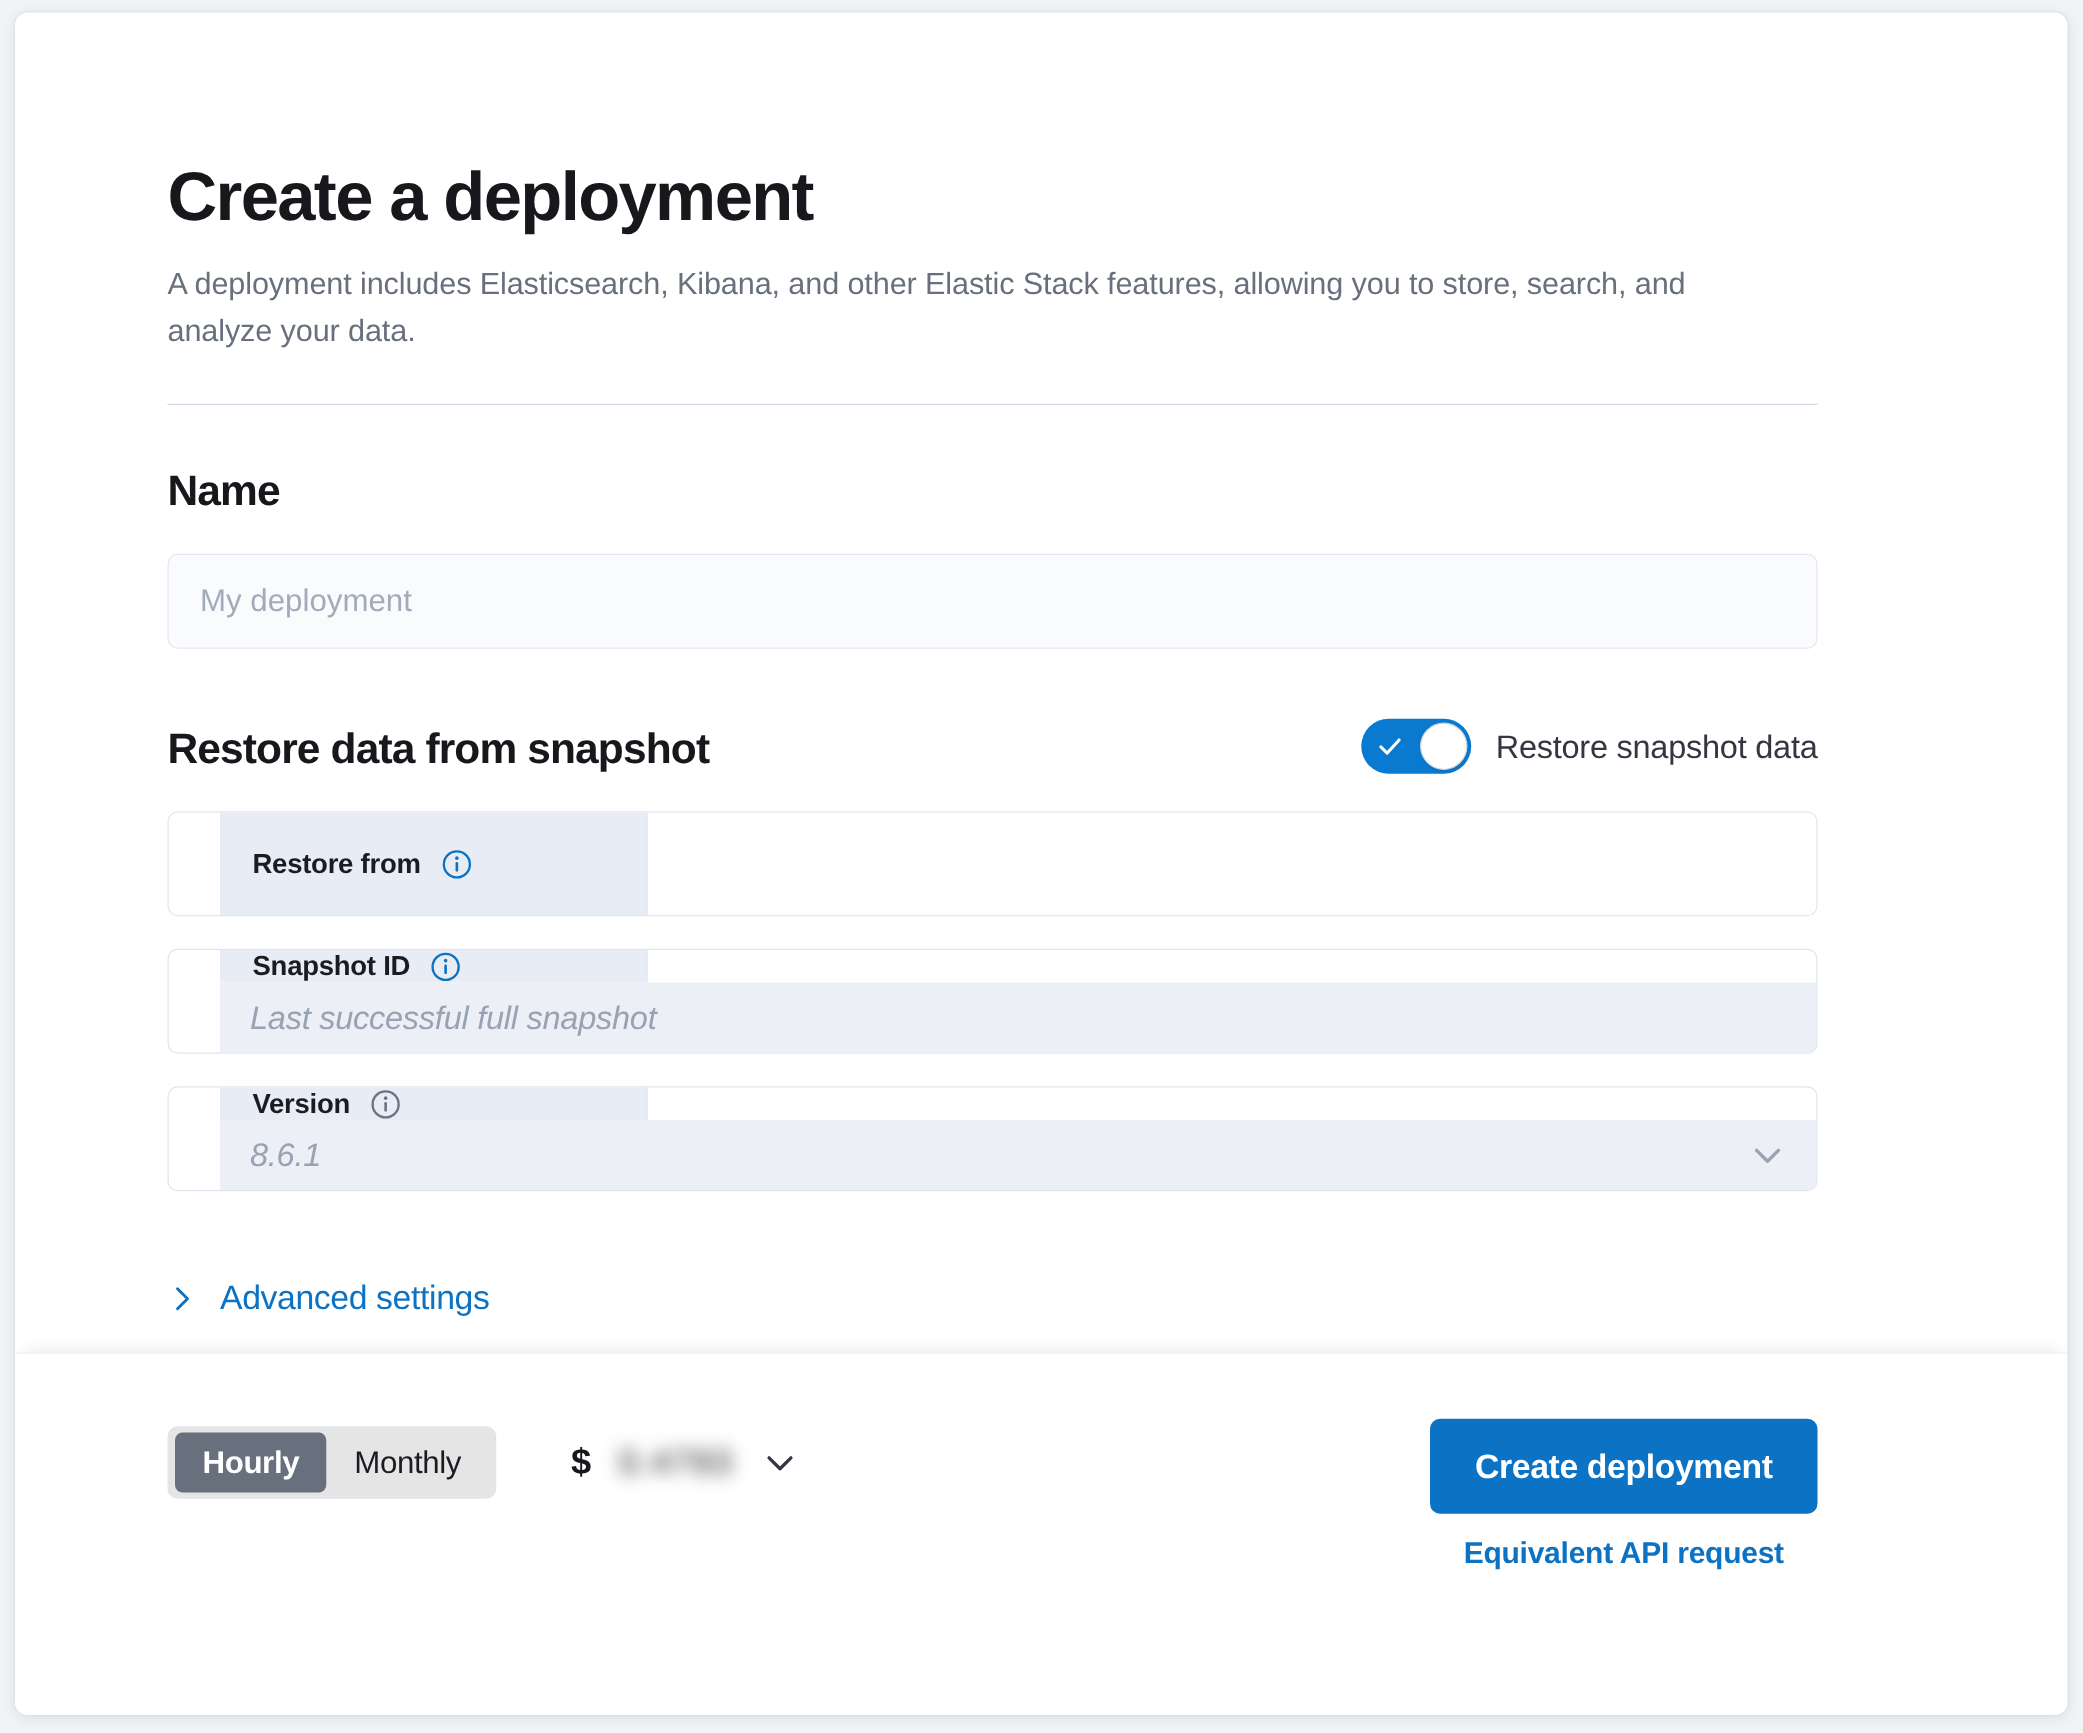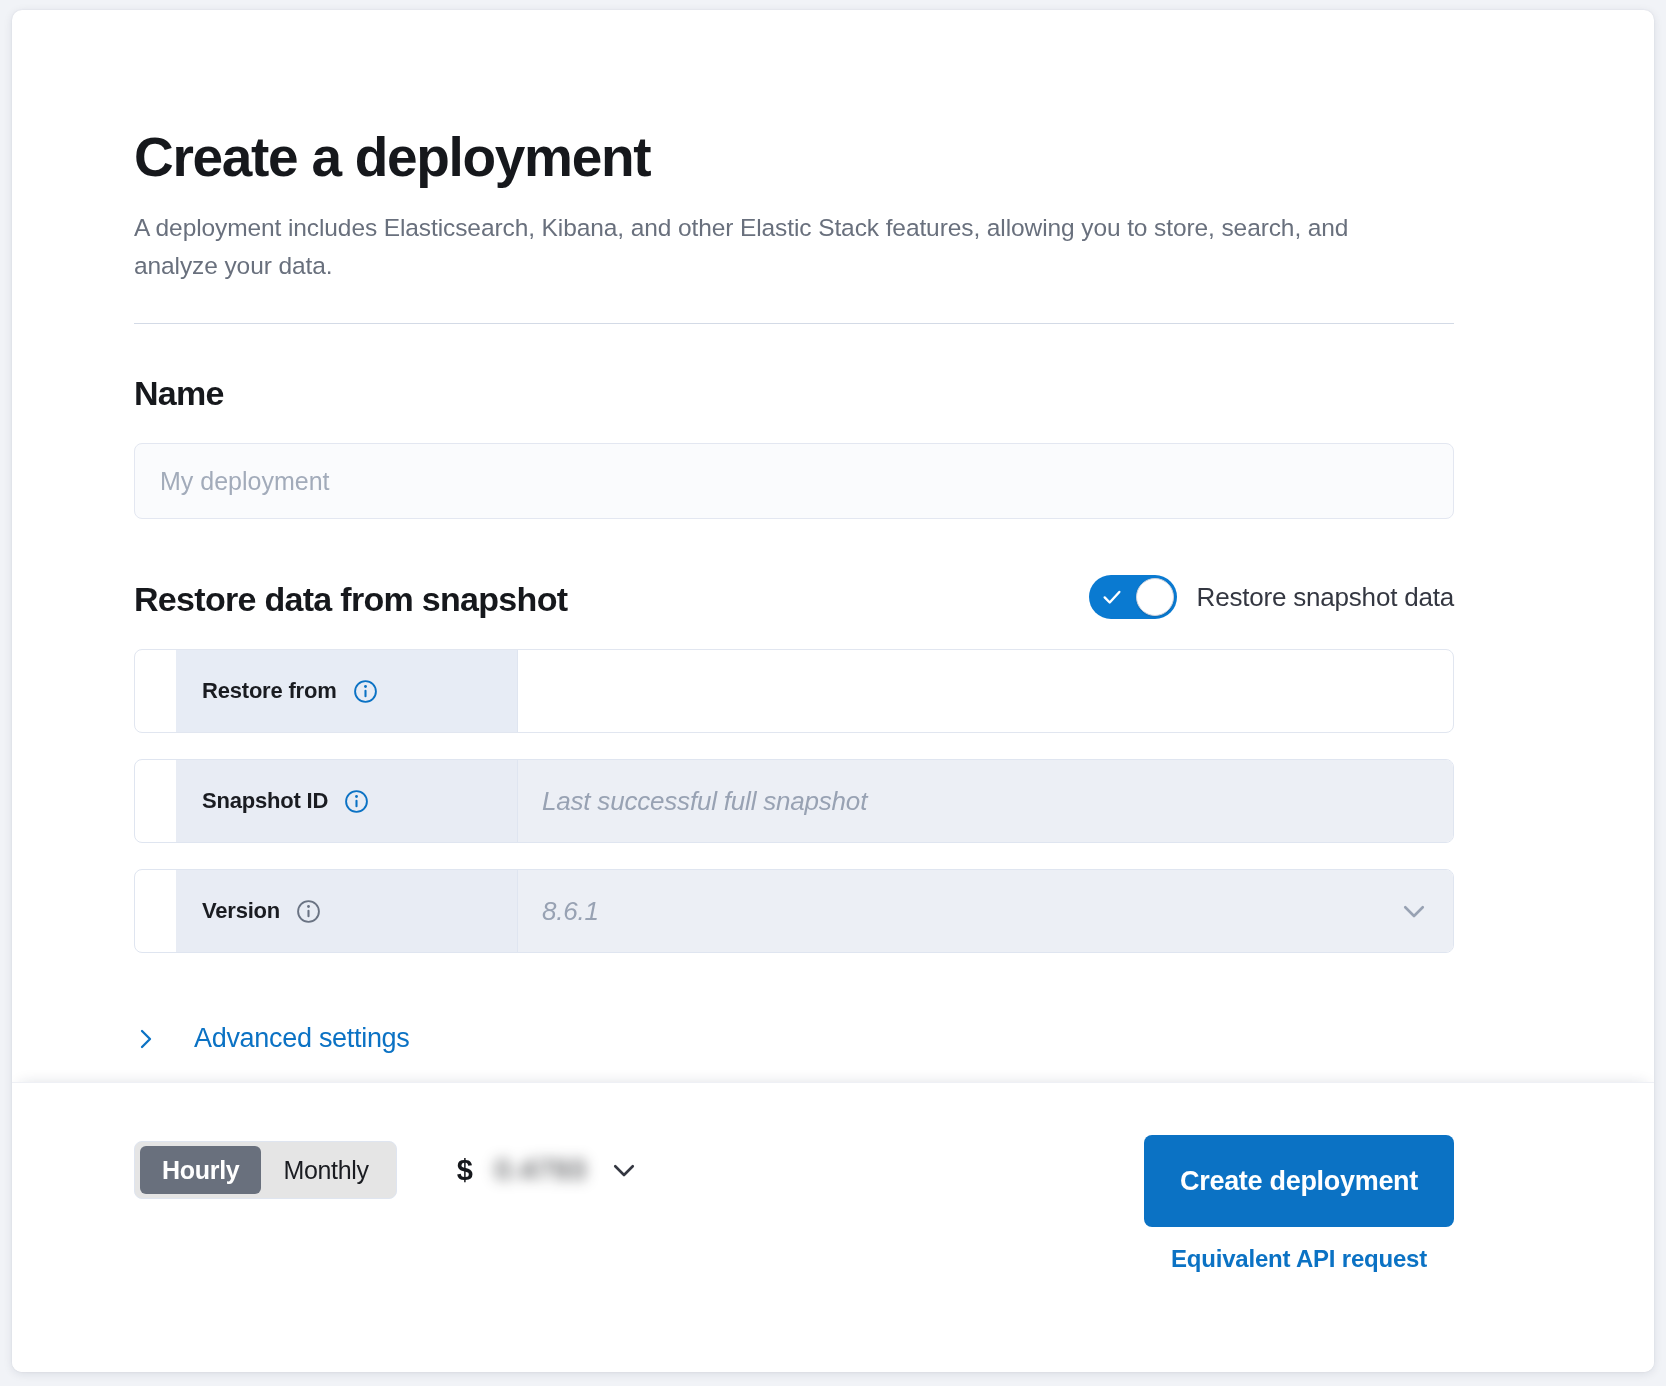--- a/index.html
+++ b/index.html
@@ -188,37 +188,37 @@
     padding: 0 24px 0 24px;
     background: #fafbfd;
   }
   .row-field .val {
     font-size: 26px;
     color: #6a7383;
     letter-spacing: -0.2px;
   }
 
   
-  .form-row.disabled { border-color: #dfe5f0; }
+  .form-row.disabled { border-color: #dfe5f0; flex-direction: column; }
   .form-row.disabled .row-prepend { background: #e8ecf4; }
   .form-row.disabled .row-field { background: #eceff5; }
   .form-row.disabled .row-field .val { color: #98a2b3; font-style: italic; }
 
   .chevron-down {
     width: 30px;
     height: 30px;
     flex: none;
   }
 
   
   .advanced {
     margin-top: 70px;
     display: inline-flex;
     align-items: center;
-    gap: 36px;
+    gap: 18px;
     cursor: pointer;
   }
   .advanced .txt {
     font-size: 27px;
     color: #0b72c4;
     letter-spacing: -0.3px;
   }
   .chevron-right { width: 24px; height: 30px; flex: none; }
 
   
@@ -298,21 +298,21 @@
     display: flex;
     flex-direction: column;
     align-items: center;
   }
 
   .primary-btn {
     background: #0b72c4;
     color: #ffffff;
     border: none;
     border-radius: 8px;
-    height: 92px;
+    height: 76px;
     padding: 0 36px;
     font-size: 27px;
     font-weight: 700;
     letter-spacing: -0.3px;
     cursor: pointer;
     font-family: "Liberation Sans", sans-serif;
   }
 
   .api-link {
     margin-top: 18px;

